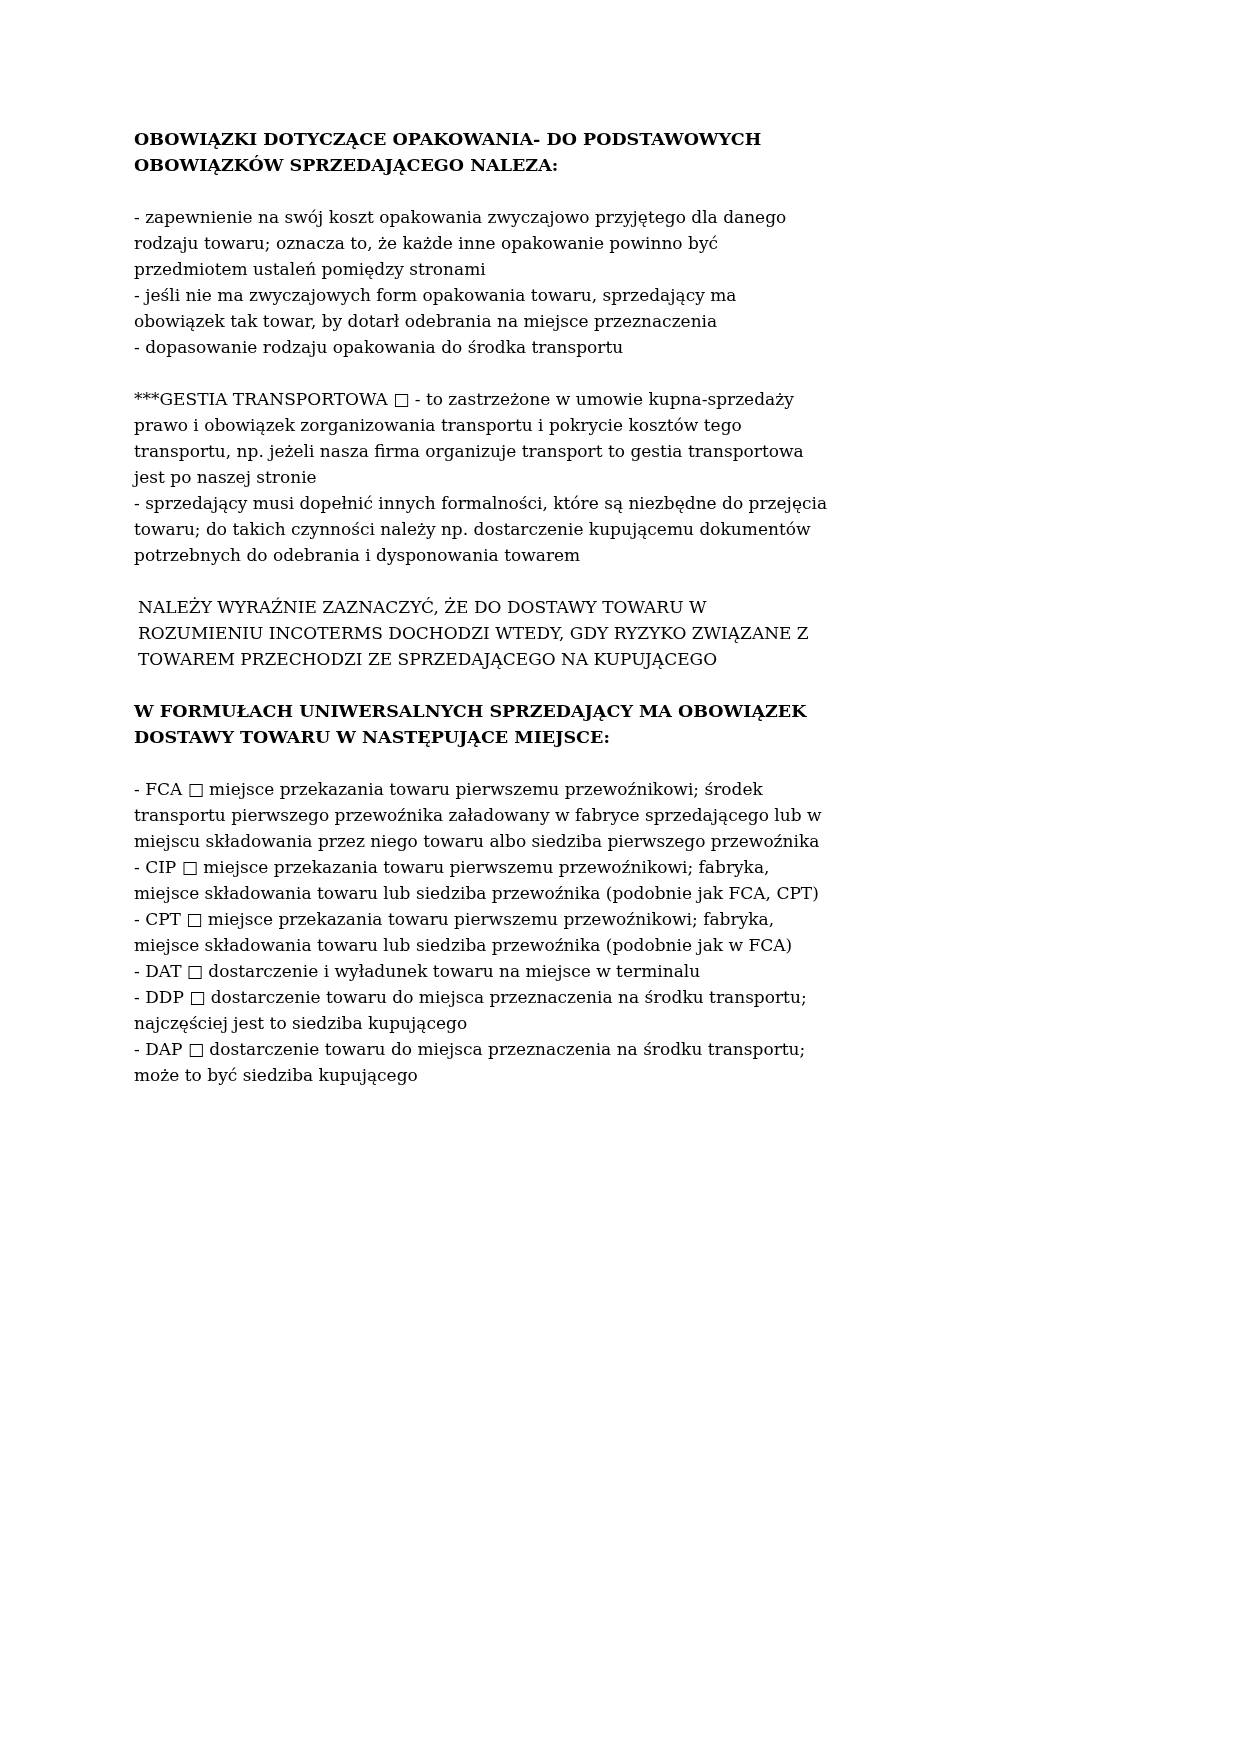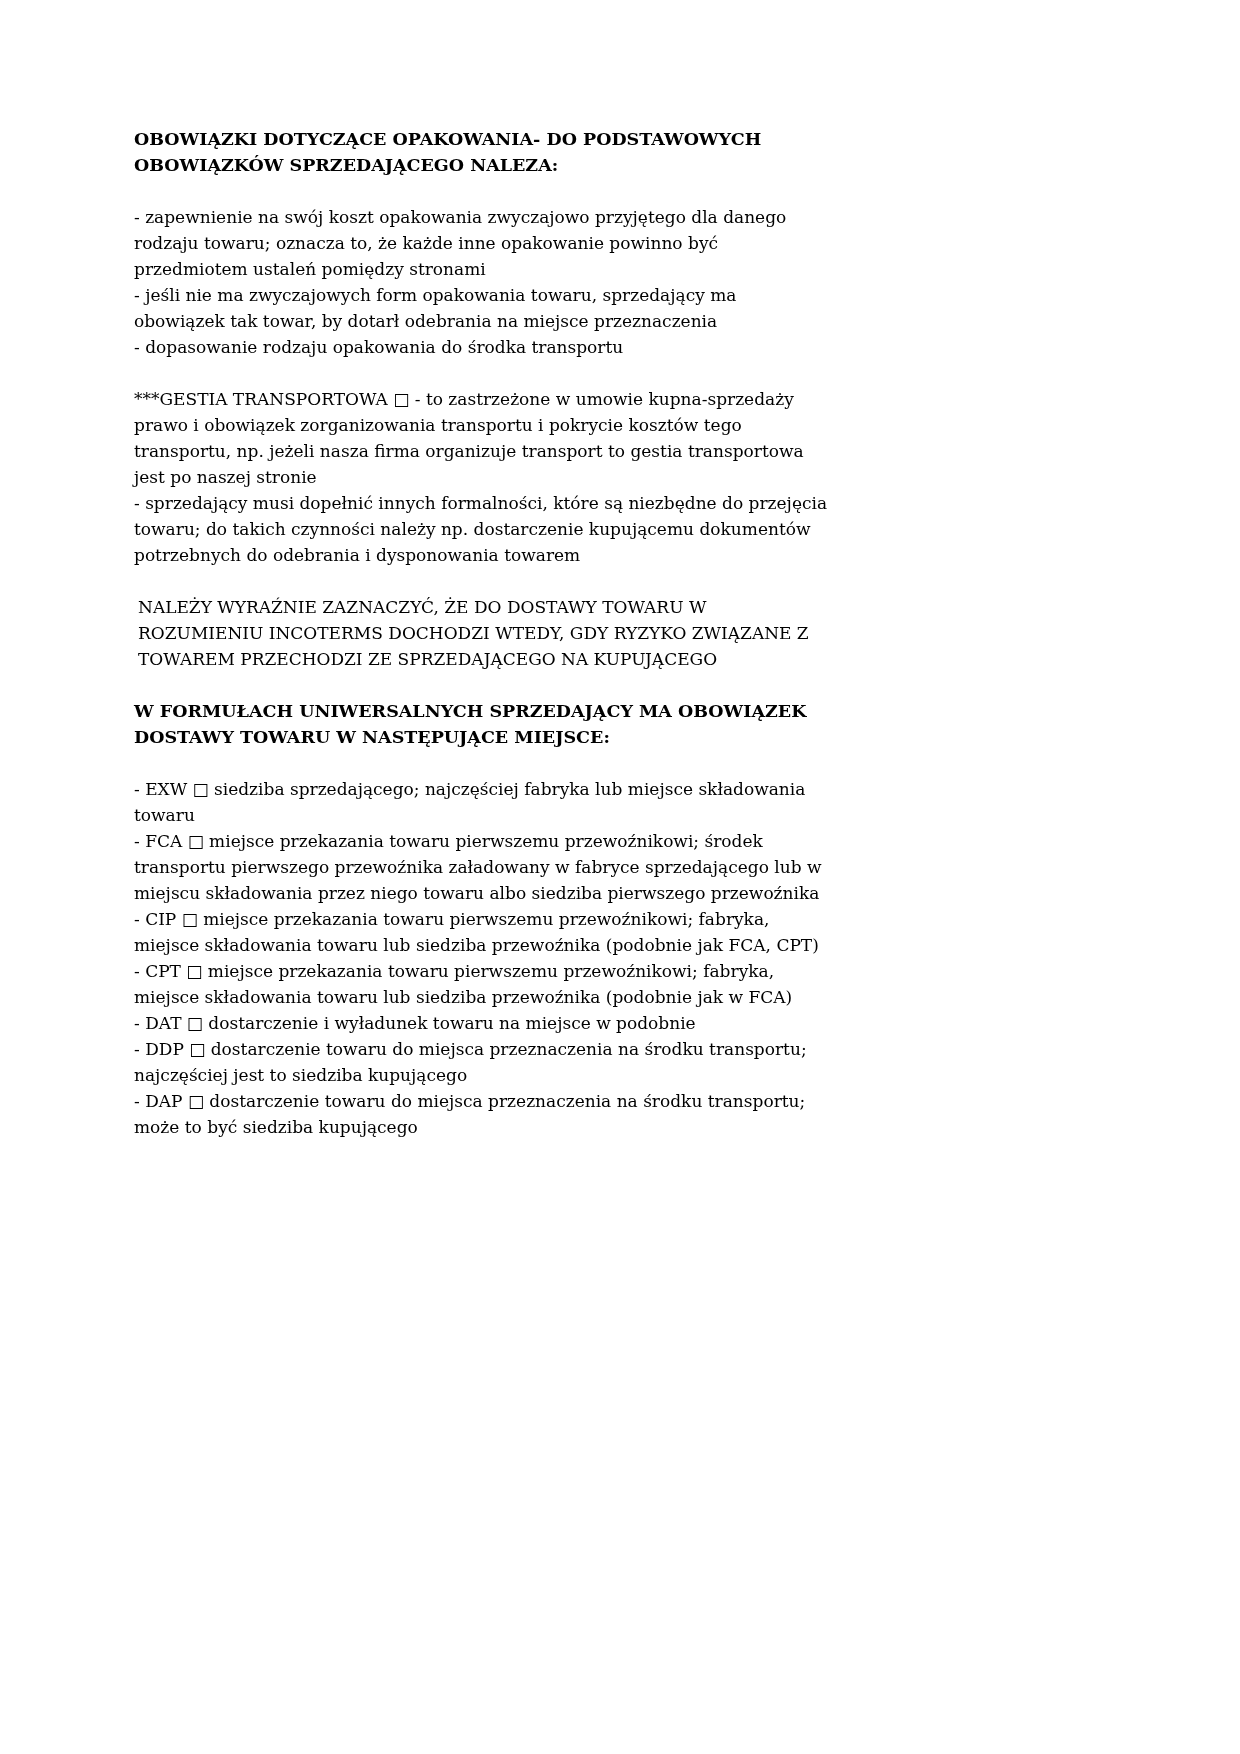--- a/index.html
+++ b/index.html
@@ -56,22 +56,21 @@
   <section class="grp">
     <p>***GESTIA TRANSPORTOWA □ - to zastrzeżone w umowie kupna-sprzedaży prawo i obowiązek zorganizowania transportu i pokrycie kosztów tego transportu, np. jeżeli nasza firma organizuje transport to gestia transportowa jest po naszej stronie</p>
     <p>- sprzedający musi dopełnić innych formalności, które są niezbędne do przejęcia towaru; do takich czynności należy np. dostarczenie kupującemu dokumentów potrzebnych do odebrania i dysponowania towarem</p>
   </section>
 
   <p class="caps-note">NALEŻY WYRAŹNIE ZAZNACZYĆ, ŻE DO DOSTAWY TOWARU W ROZUMIENIU INCOTERMS DOCHODZI WTEDY, GDY RYZYKO ZWIĄZANE Z TOWAREM PRZECHODZI ZE SPRZEDAJĄCEGO NA KUPUJĄCEGO</p>
 
   <h2 class="doc-heading">W FORMUŁACH UNIWERSALNYCH SPRZEDAJĄCY MA OBOWIĄZEK DOSTAWY TOWARU W NASTĘPUJĄCE MIEJSCE:</h2>
 
   <section class="grp">
-    <p>- EXW □ siedziba sprzedającego; najczęściej fabryka lub miejsce składowania towaru</p>
     <p>- FCA □ miejsce przekazania towaru pierwszemu przewoźnikowi; środek transportu pierwszego przewoźnika załadowany w fabryce sprzedającego lub w miejscu składowania przez niego towaru albo siedziba pierwszego przewoźnika</p>
     <p>- CIP □ miejsce przekazania towaru pierwszemu przewoźnikowi; fabryka, miejsce składowania towaru lub siedziba przewoźnika (podobnie jak FCA, CPT)</p>
     <p>- CPT □ miejsce przekazania towaru pierwszemu przewoźnikowi; fabryka, miejsce składowania towaru lub siedziba przewoźnika (podobnie jak w FCA)</p>
-    <p>- DAT □ dostarczenie i wyładunek towaru na miejsce w podobnie</p>
+    <p>- DAT □ dostarczenie i wyładunek towaru na miejsce w terminalu</p>
     <p>- DDP □ dostarczenie towaru do miejsca przeznaczenia na środku transportu; najczęściej jest to siedziba kupującego</p>
     <p>- DAP □ dostarczenie towaru do miejsca przeznaczenia na środku transportu; może to być siedziba kupującego</p>
   </section>
 
 </div>
 
 </body></html>

